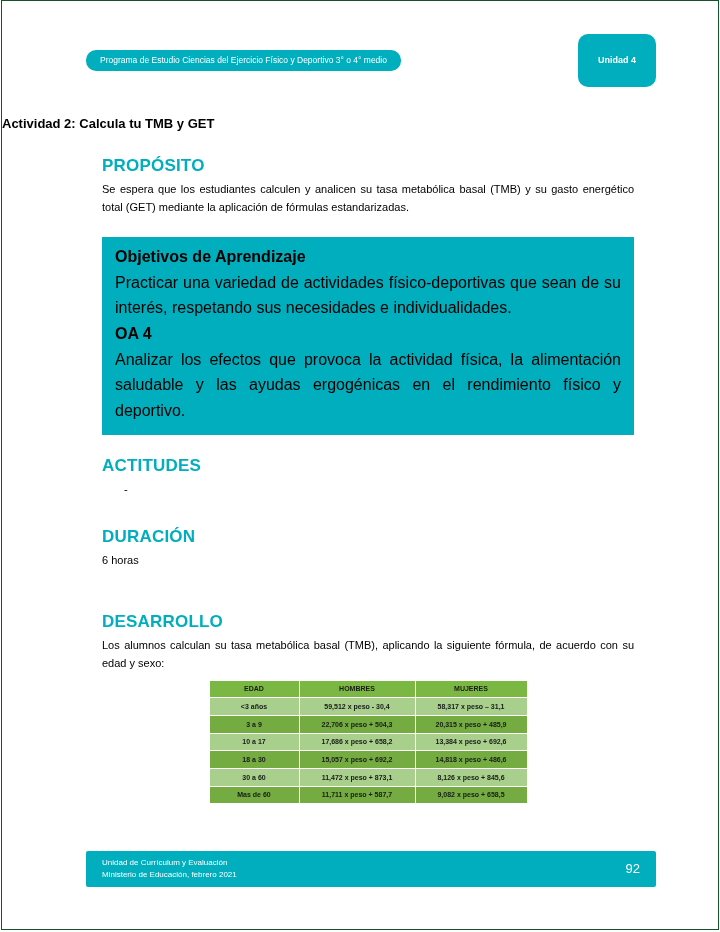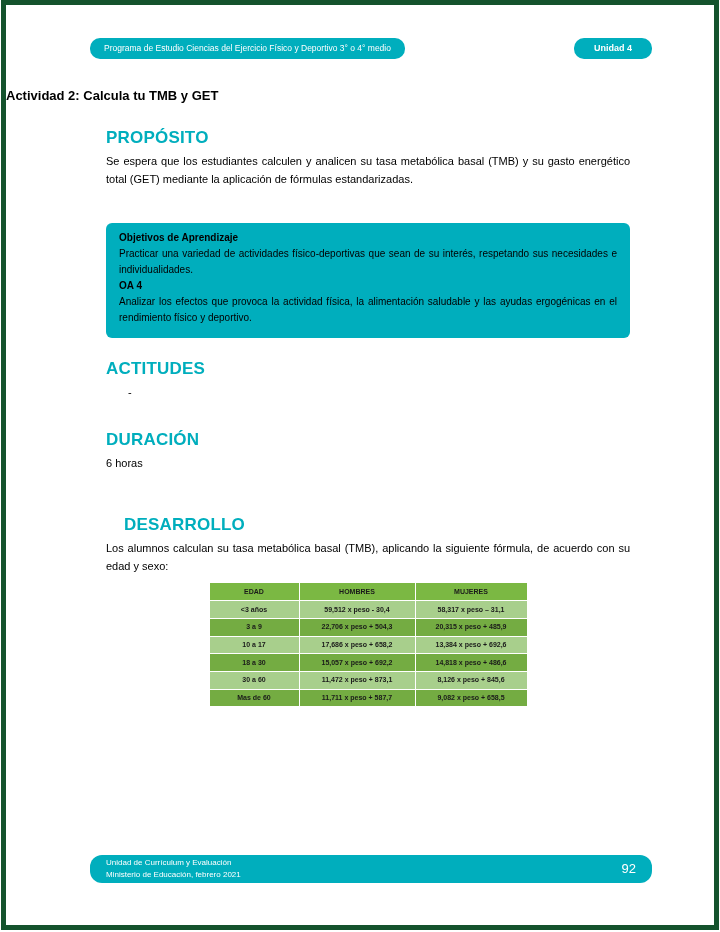--- a/index.html
+++ b/index.html
@@ -5,21 +5,21 @@
   * { margin: 0; padding: 0; box-sizing: border-box; }
   html, body { background: #ffffff; }
   body { font-family: "Liberation Sans", sans-serif; color: #000; }
 
   .page {
     position: relative;
     width: 718px;
     height: 930px;
     margin: 0 auto;
     background: #ffffff;
-    border: 5px solid #14532d;
+    border: 1px solid #14532d;
     overflow: hidden;
   }
 
   
   .header {
     display: flex;
     justify-content: space-between;
     align-items: center;
     margin: 33px 62px 0 84px;
   }
@@ -27,21 +27,21 @@
     background: #00AEBD;
     color: #ffffff;
     border-radius: 10px;
     font-size: 8.5px;
     line-height: 1;
     padding: 6px 14px;
     white-space: nowrap;
   }
   .unit-pill {
     font-weight: bold;
-    padding: 6px 20px;
+    padding: 22px 20px;
     font-size: 9px;
   }
 
   
   .title {
     text-align: left;
     font-size: 13px;
     font-weight: bold;
     margin-top: 29px;
   }
@@ -51,38 +51,37 @@
 
   .section-heading {
     color: #00AEBD;
     font-size: 17px;
     font-weight: bold;
     letter-spacing: 0.2px;
   }
   .h-proposito  { margin-top: 25px; }
   .h-actitudes  { margin-top: 21px; }
   .h-duracion   { margin-top: 29px; }
-  .h-desarrollo { margin-top: 43px; margin-left: 18px; }
+  .h-desarrollo { margin-top: 43px; }
 
   .body-text {
     font-size: 11px;
     line-height: 1.6;
     margin-top: 5px;
     text-align: justify;
   }
 
   
   .oa-box {
     background: #00AEBD;
-    margin-top: 35px;
+    margin-top: 21px;
     padding: 7px 13px 12px 13px;
-    font-size: 10px;
+    font-size: 16px;
     line-height: 1.6;
     color: #000;
-    border-radius: 6px;
   }
   .oa-heading { font-weight: bold; }
   .oa-code    { font-weight: bold; }
   .oa-text    { text-align: justify; }
 
   
   .bullet-row {
     display: flex;
     margin-top: 5px;
     padding-left: 22px;
@@ -124,23 +123,23 @@
     font-weight: bold;
     margin-top: 16px;
   }
 
   
   .footer {
     position: absolute;
     left: 84px;
     right: 62px;
     bottom: 42px;
-    height: 28px;
+    height: 36px;
     background: #00AEBD;
-    border-radius: 12px;
+    border-radius: 2px;
     color: #ffffff;
     display: flex;
     justify-content: space-between;
     align-items: center;
     padding: 0 16px;
     font-size: 8px;
     line-height: 1.5;
   }
   .footer-page { font-size: 13px; }
 </style>

